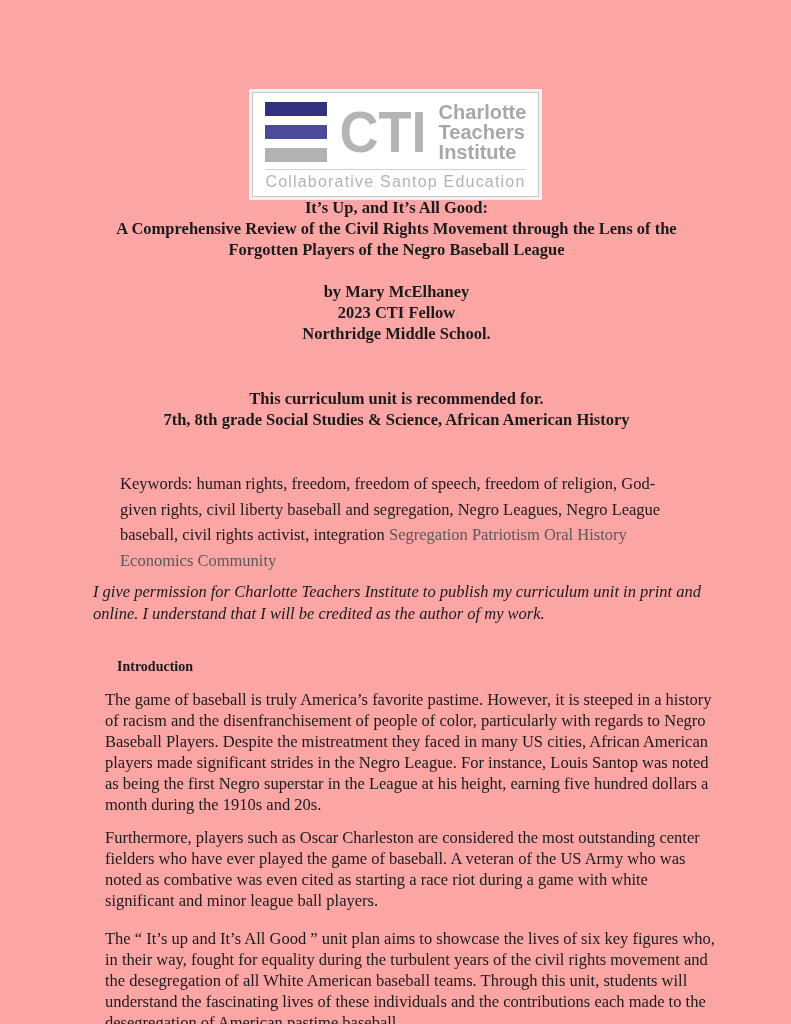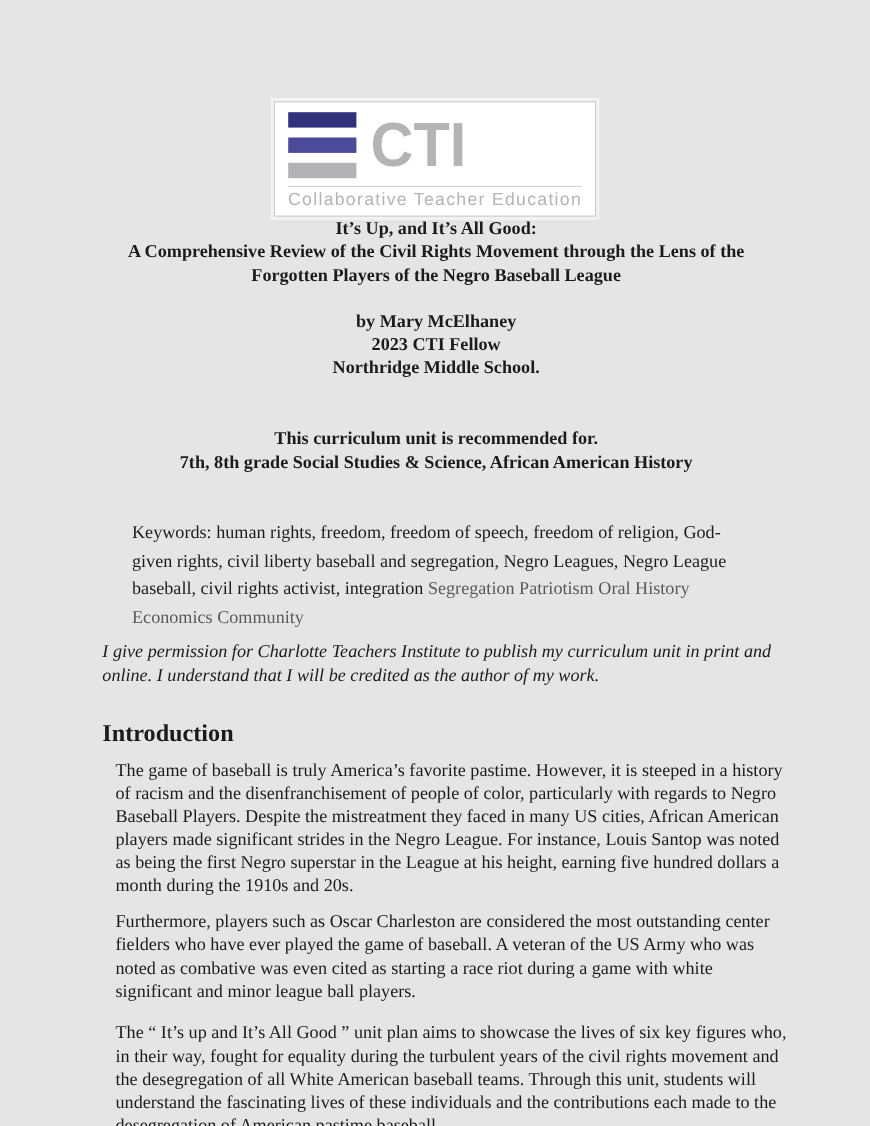--- a/index.html
+++ b/index.html
@@ -1,21 +1,21 @@
 <!DOCTYPE html>
 <html><head>
 <meta charset="utf-8">
 <style>
   html,body{margin:0;padding:0;}
   body{
     width:791px;height:1024px;background:#ffffff;overflow:hidden;
     font-family:"Liberation Serif",serif;color:#1b1b1b;
     -webkit-font-smoothing:antialiased;
   }
-  .page{position:relative;width:791px;height:1024px;background:#e5e5e5;}
+  .page{position:relative;width:791px;height:1024px;background:#fca5a5;}
   .content{padding:0 91px 0 93px;}
 
   
   .logo-wrap{display:flex;justify-content:center;padding-top:92px;}
   .logo-box{
     border:1px solid #c9c9c9;box-shadow:0 0 0 3px #f2f2f2;
     padding:9px 12px 5px 12px;background:#fff;
     font-family:"Liberation Sans",sans-serif;
   }
   .logo-top{display:flex;align-items:center;}
@@ -48,40 +48,45 @@
     margin-top:41px;margin-left:27px;width:545px;
     font-size:16.5px;line-height:25.5px;text-align:left;
   }
   .keywords .kw-label{font-weight:400;}
   .kw-gray{color:#595959;}
 
   .permission{
     margin-top:8px;font-style:italic;font-size:16.5px;line-height:22px;width:612px;
   }
 
-  .intro-heading{margin-top:31px;font-weight:700;font-size:22px;line-height:21px;}
+  .intro-heading{margin-top:31px;font-weight:700;font-size:14px;line-height:21px;margin-left:24px;}
   .body-para{font-size:16.5px;line-height:21px;width:610px;margin:12px;}
   .para-gap{margin-top:17px;}
 </style>
 </head>
 <body>
 
 <div class="page">
 
   <div class="logo-wrap">
     <div class="logo-box">
       <div class="logo-top">
         <div class="logo-bars">
           <div class="logo-bar bar-navy"></div>
           <div class="logo-bar bar-blue"></div>
           <div class="logo-bar bar-gray"></div>
         </div>
         <div class="logo-cti">CTI</div>
+        <div class="logo-org">
+          <div>Charlotte</div>
+          <div>Teachers</div>
+          <div>Institute</div>
+        </div>
       </div>
-      <div class="logo-tagline">Collaborative Teacher Education</div>
+      <div class="logo-tagline">Collaborative Santop Education</div>
     </div>
   </div>
 
   <div class="content">
 
     <div class="centered-bold title-block">
       <div>It’s Up, and It’s All Good:</div>
       <div>A Comprehensive Review of the Civil Rights Movement through the Lens of the</div>
       <div>Forgotten Players of the Negro Baseball League</div>
     </div>

